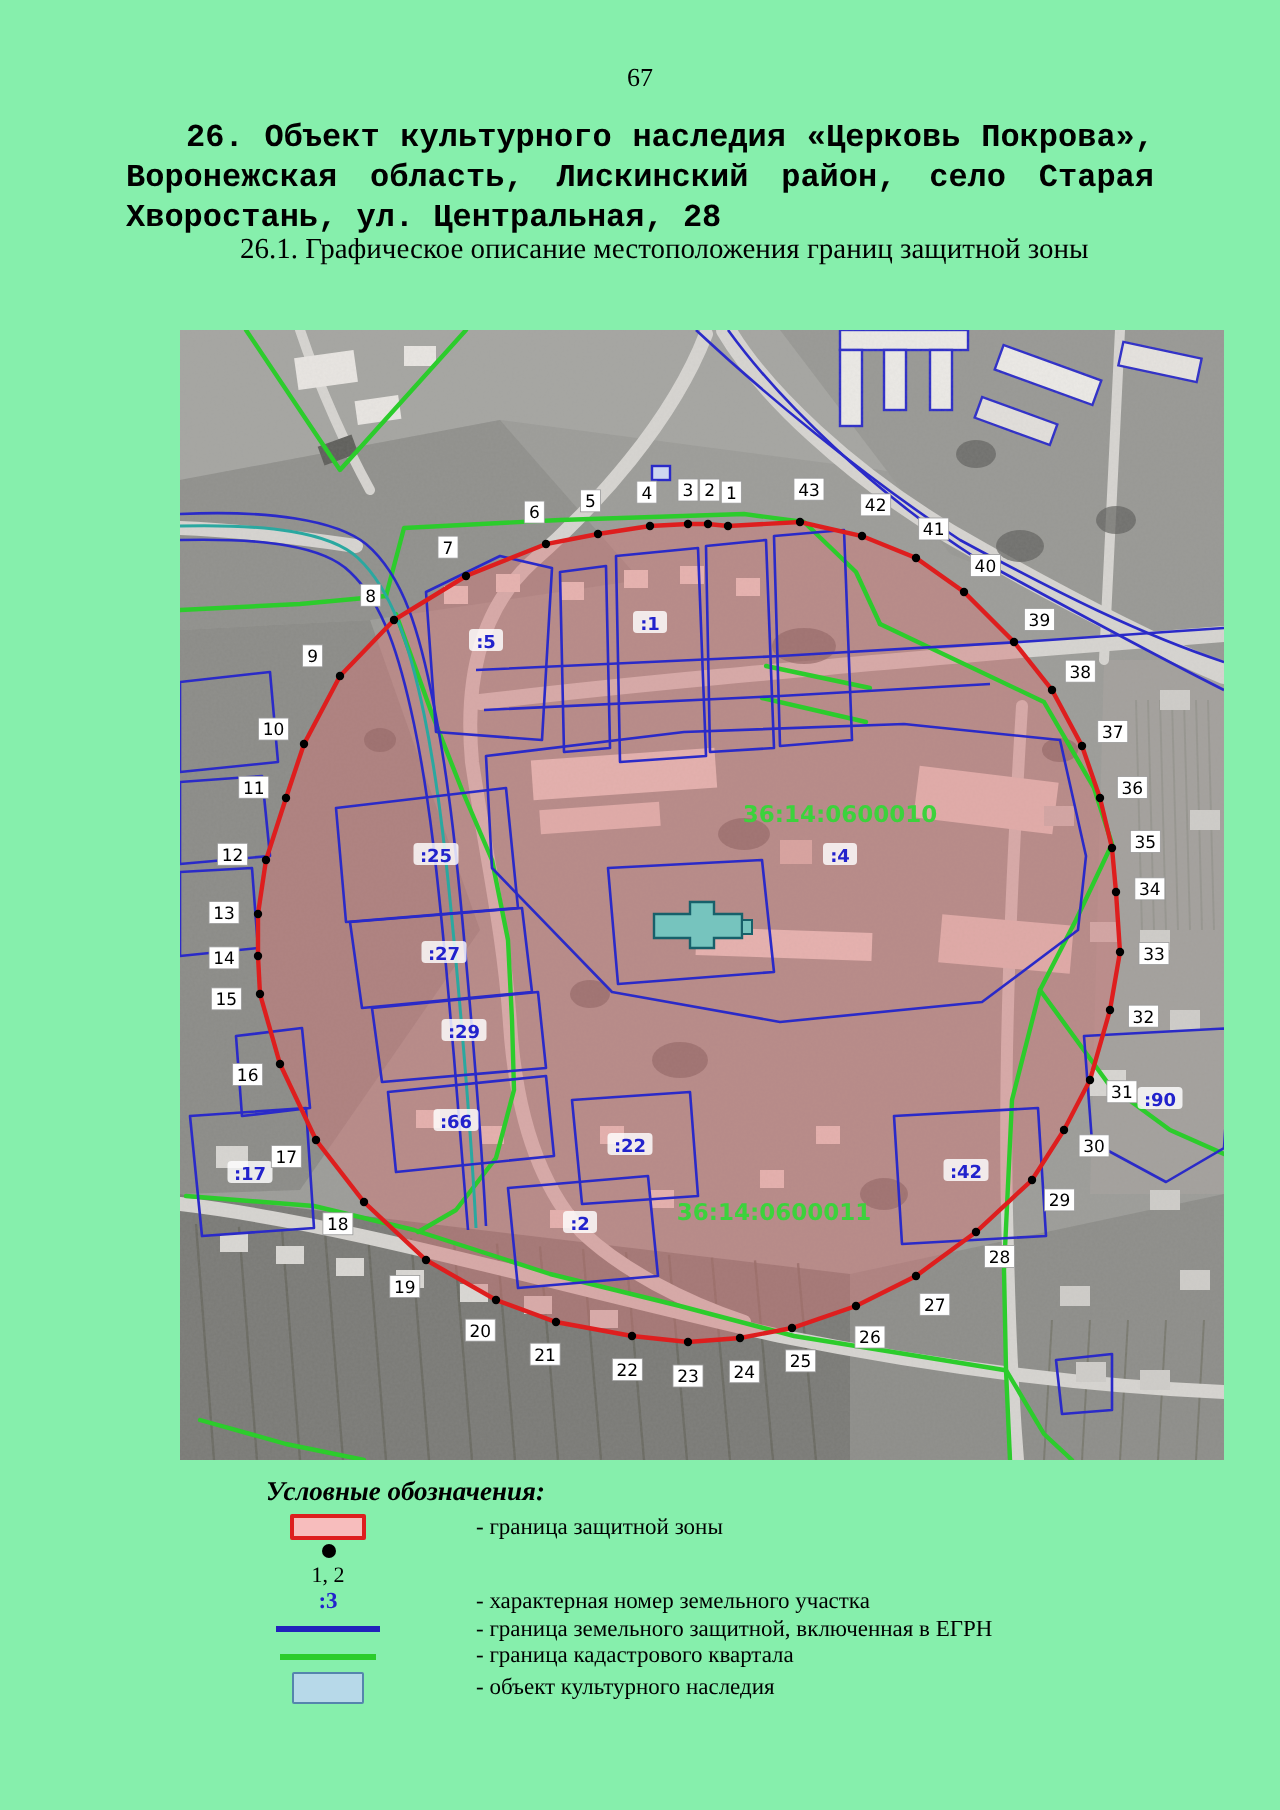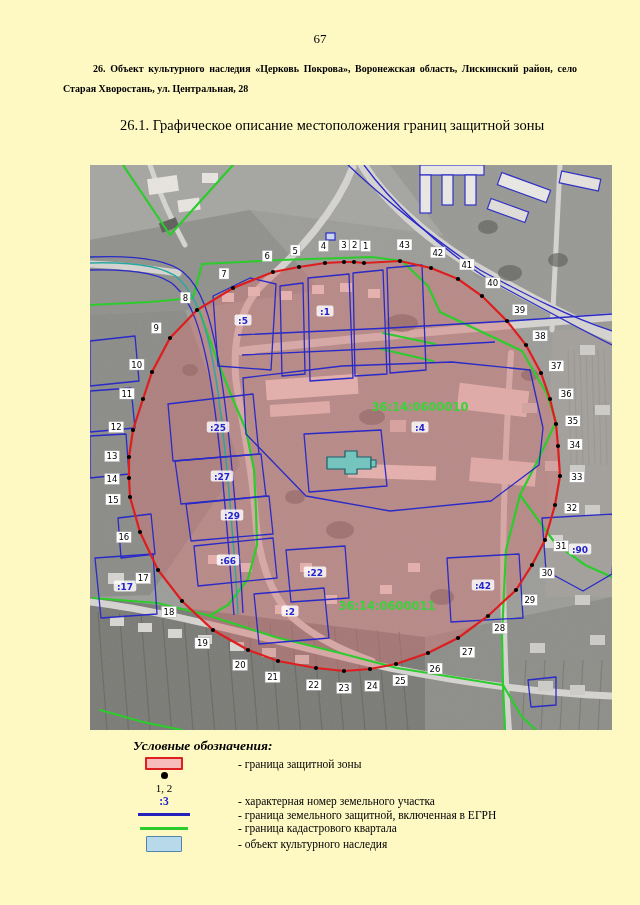--- a/index.html
+++ b/index.html
@@ -1,20 +1,20 @@
 <!DOCTYPE html>
 <html><head>
 <meta charset="utf-8">
 <style>
   html,body{margin:0;padding:0;background:#ffffff;}
-  .page{position:relative;width:640px;height:905px;background:#fef9c3;overflow:hidden;
+  .page{position:relative;width:640px;height:905px;background:#86efac;overflow:hidden;
         font-family:"Liberation Serif", serif;color:#000;}
   .pagenum{position:absolute;top:31px;left:0;right:0;text-align:center;font-size:13px;}
   .title{position:absolute;top:59px;left:63px;width:514px;margin:0;font-weight:bold;
-         font-size:10px;line-height:20px;text-align:justify;text-indent:30px;}
+         font-size:16px;line-height:20px;text-align:justify;text-indent:30px;font-family:Liberation Mono, monospace;}
   .subtitle{position:absolute;top:117px;left:63px;width:514px;margin:0;font-size:14.5px;
             text-indent:57px;}
   .mapwrap{position:absolute;top:165px;left:90px;width:522px;height:565px;}
   .legend{position:absolute;top:738px;left:133px;width:420px;}
   .legend-title{font-weight:bold;font-style:italic;font-size:13.5px;margin:0 0 3px 0;}
   .lrow{display:flex;align-items:center;min-height:12px;margin:0 0 1.5px 0;gap:43px;}
   .lsym{width:62px;display:flex;align-items:center;justify-content:center;flex:none;}
   .ltext{font-size:11.5px;white-space:nowrap;}
   .sym-zone{width:34px;height:9px;background:#f7bdbd;border:2px solid #dd1f1f;border-radius:1px;}
   .sym-dotwrap{font-size:11px;display:flex;align-items:center;gap:3px;flex-direction:column;}

